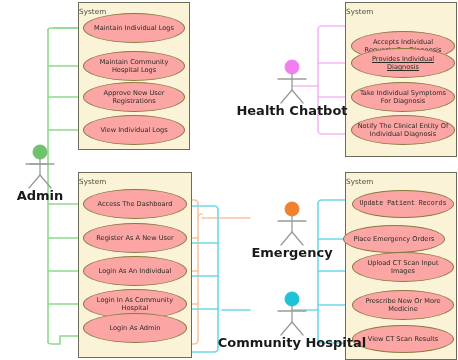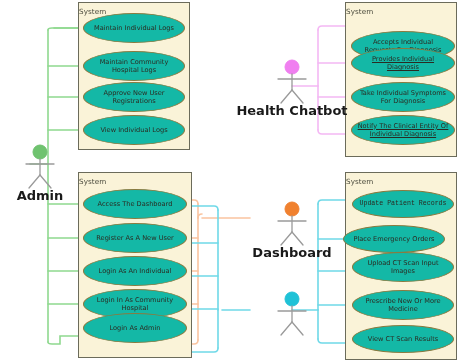--- a/index.html
+++ b/index.html
@@ -22,21 +22,21 @@
   }
   .sysbox .sys-title{
     position:absolute;
     left:0;right:0;top:4px;
     font-size:7.2px;
     color:#4a4a3c;
     letter-spacing:.1px;
   }
   .uc{
     position:absolute;
-    background:#14b8a6;
+    background:#fca5a5;
     border:1px solid #8a7a3f;
     border-radius:50%;
     box-sizing:border-box;
     display:flex;
     align-items:center;
     justify-content:center;
     text-align:center;
     font-size:6.6px;
     color:#2b2b22;
     line-height:1.25;
@@ -146,21 +146,21 @@
       </div>
       <div class="uc" style="left: 351px; top: 15px; width: 104px; height: 30px; margin-top: 16px;">
         <span>Accepts Individual Requests For Diagnosis</span>
       </div>
       <div class="uc" style="left: 351px; top: 48px; width: 104px; height: 30px; text-decoration: underline;">
         <span>Provides Individual Diagnosis</span>
       </div>
       <div class="uc" style="left: 351px; top: 82px; width: 104px; height: 30px;">
         <span>Take Individual Symptoms For Diagnosis</span>
       </div>
-      <div class="uc" style="left: 351px; top: 115px; width: 104px; height: 30px; text-decoration: underline;">
+      <div class="uc" style="left: 351px; top: 115px; width: 104px; height: 30px;">
         <span>Notify The Clinical Entity Of Individual Diagnosis</span>
       </div>
       <div class="sysbox" style="left: 78px; top: 172px; width: 114px; height: 186px;">
         <div class="sys-title">System</div>
       </div>
       <div class="uc" style="left: 83px; top: 189px; width: 104px; height: 30px;">
         <span>Access The Dashboard</span>
       </div>
       <div class="uc" style="left: 83px; top: 223px; width: 104px; height: 30px;">
         <span>Register As A New User</span>
@@ -208,23 +208,23 @@
           <path d="M10,21 H38" stroke="#9a9a9a" stroke-width="1.3" fill="none" stroke-linecap="round"></path>
           <path d="M24,32 L13,45" stroke="#9a9a9a" stroke-width="1.3" fill="none" stroke-linecap="round"></path>
           <path d="M24,32 L35,45" stroke="#9a9a9a" stroke-width="1.3" fill="none" stroke-linecap="round"></path>
         </svg><div class="alabel" style="top: 45px;">Health Chatbot</div></div>
       <div class="actor" style="left: 268px; top: 200px; width: 48px; height: 56px;"><svg width="48" height="46" viewBox="0 0 48 46">
           <circle cx="24" cy="9" r="7" fill="#f0812f" stroke="#f08030" stroke-width="1"></circle>
           <path d="M24,16 V32" stroke="#9a9a9a" stroke-width="1.3" fill="none" stroke-linecap="round"></path>
           <path d="M10,21 H38" stroke="#9a9a9a" stroke-width="1.3" fill="none" stroke-linecap="round"></path>
           <path d="M24,32 L13,45" stroke="#9a9a9a" stroke-width="1.3" fill="none" stroke-linecap="round"></path>
           <path d="M24,32 L35,45" stroke="#9a9a9a" stroke-width="1.3" fill="none" stroke-linecap="round"></path>
-        </svg><div class="alabel" style="top: 45px;">Dashboard</div></div>
+        </svg><div class="alabel" style="top: 45px;">Emergency</div></div>
       <div class="actor" style="left: 268px; top: 290px; width: 48px; height: 56px;"><svg width="48" height="46" viewBox="0 0 48 46">
           <circle cx="24" cy="9" r="7" fill="#1fc2d7" stroke="#22c1d6" stroke-width="1"></circle>
           <path d="M24,16 V32" stroke="#9a9a9a" stroke-width="1.3" fill="none" stroke-linecap="round"></path>
           <path d="M10,21 H38" stroke="#9a9a9a" stroke-width="1.3" fill="none" stroke-linecap="round"></path>
           <path d="M24,32 L13,45" stroke="#9a9a9a" stroke-width="1.3" fill="none" stroke-linecap="round"></path>
           <path d="M24,32 L35,45" stroke="#9a9a9a" stroke-width="1.3" fill="none" stroke-linecap="round"></path>
-        </svg></div>
+        </svg><div class="alabel" style="top: 45px;">Community Hospital</div></div>
     </div>
 
 </div>
 
 </body></html>

